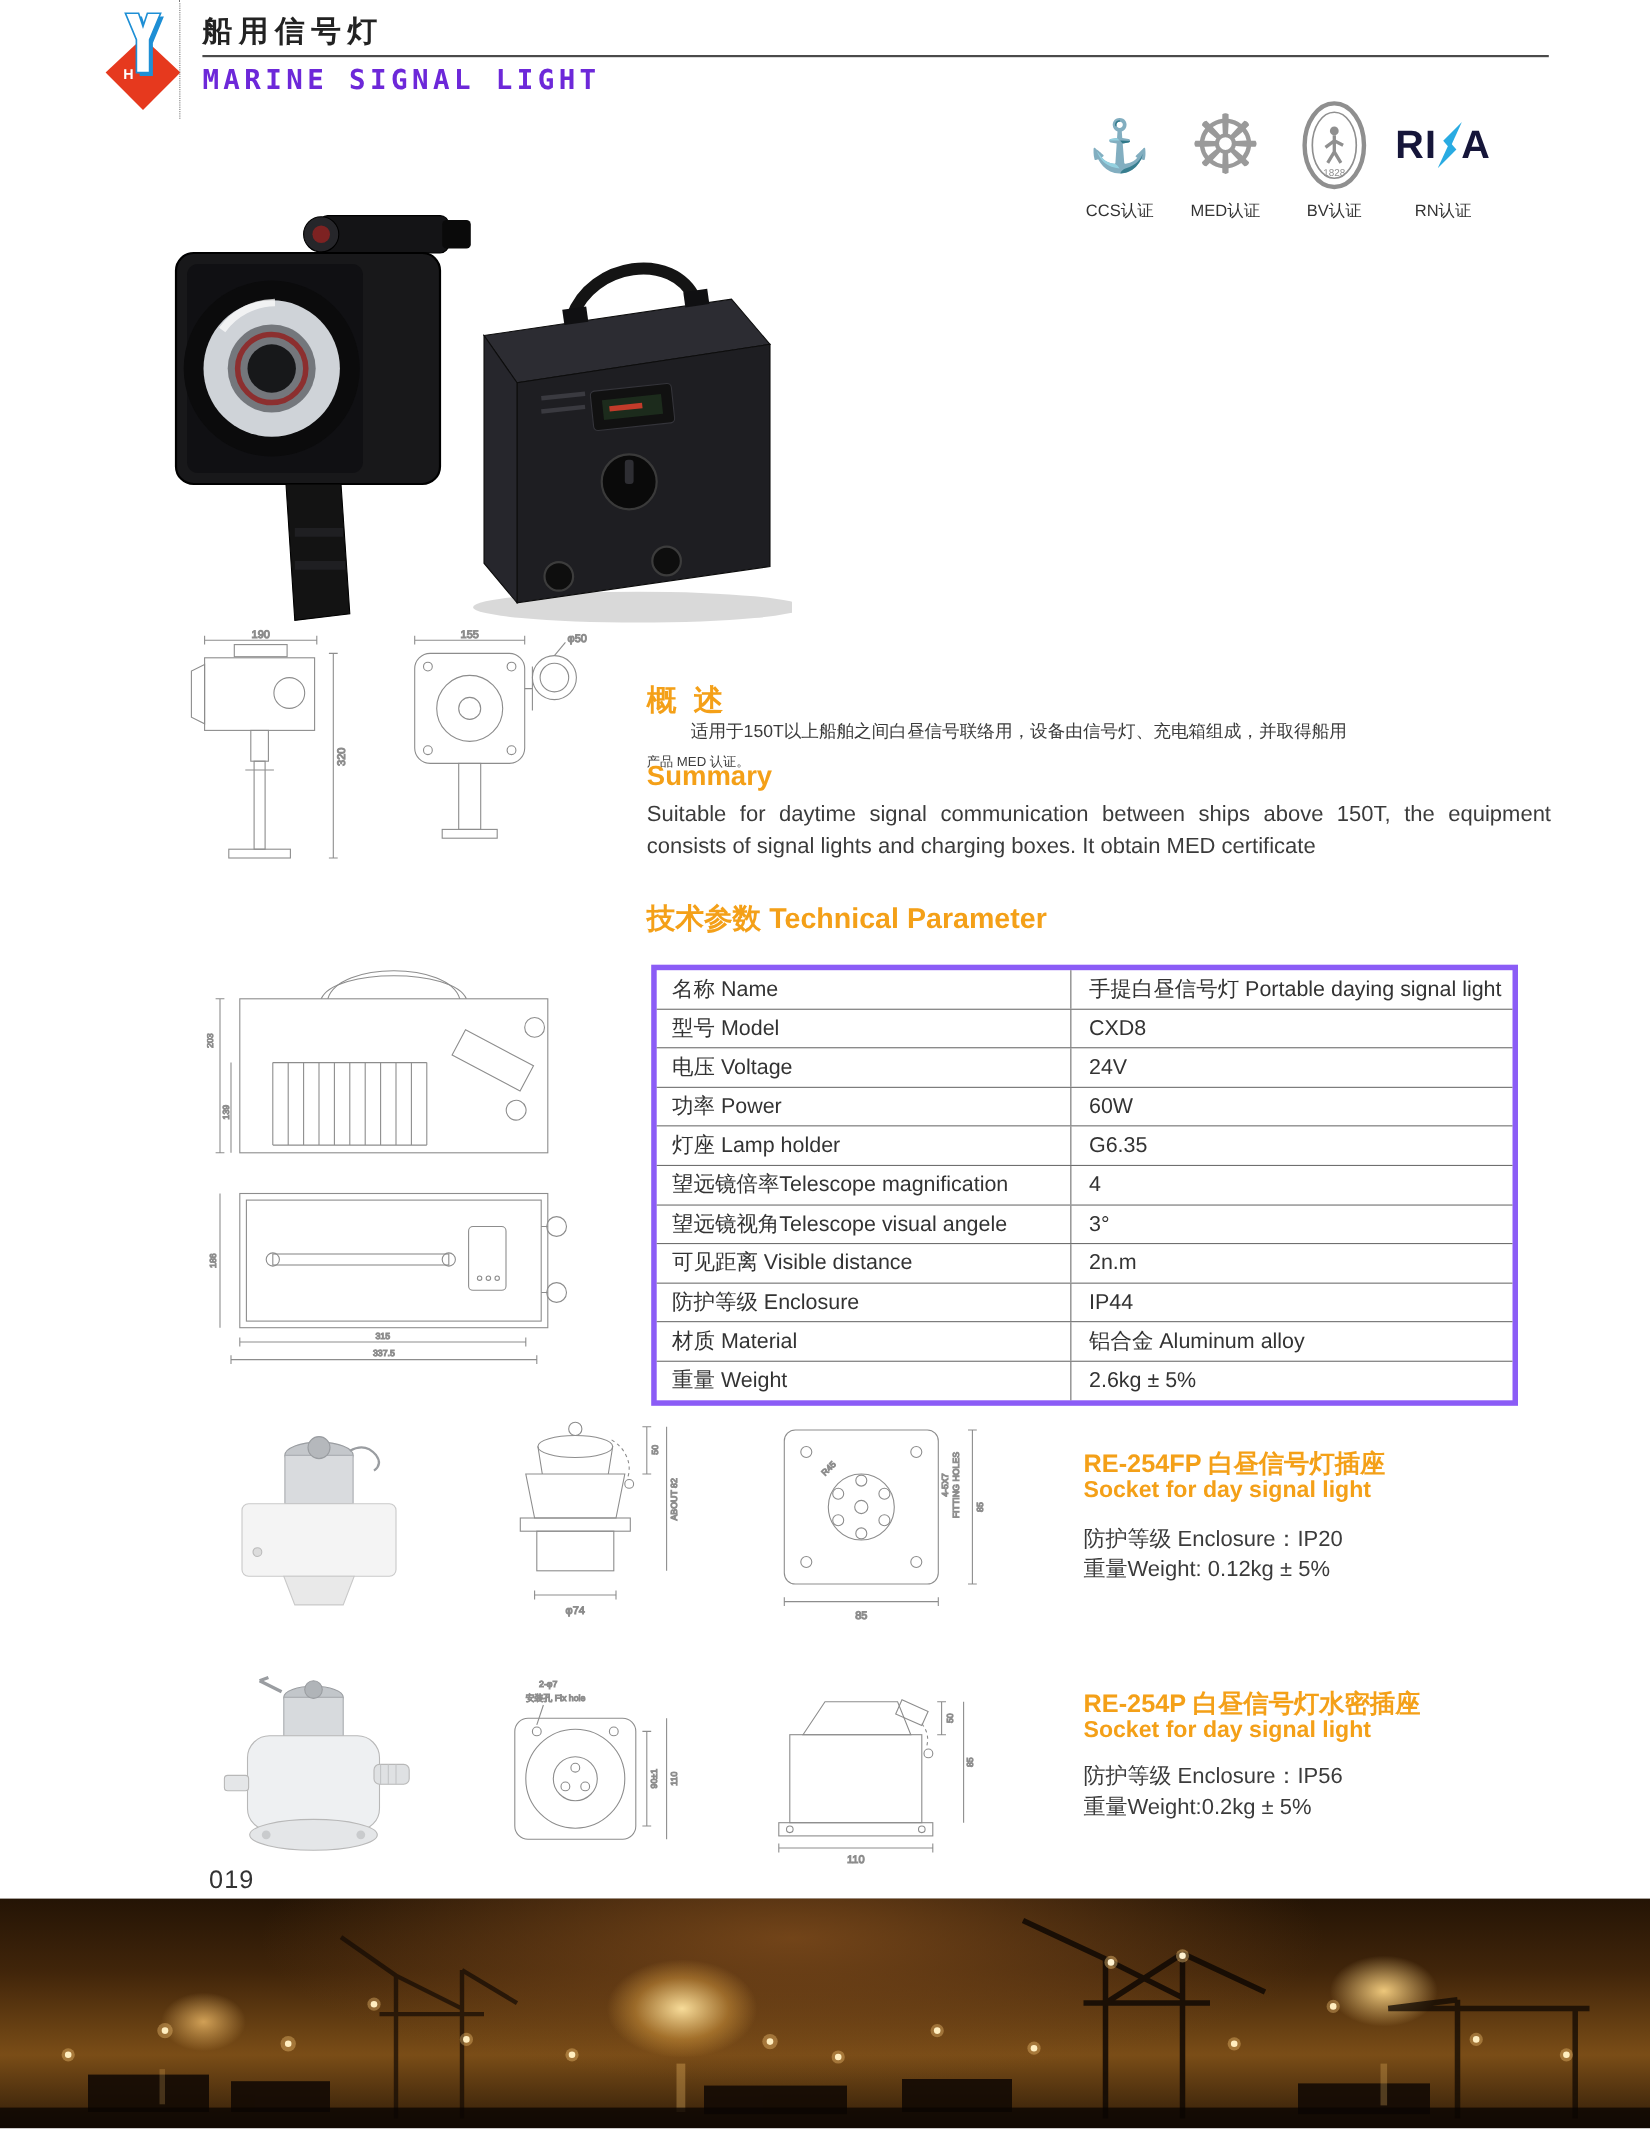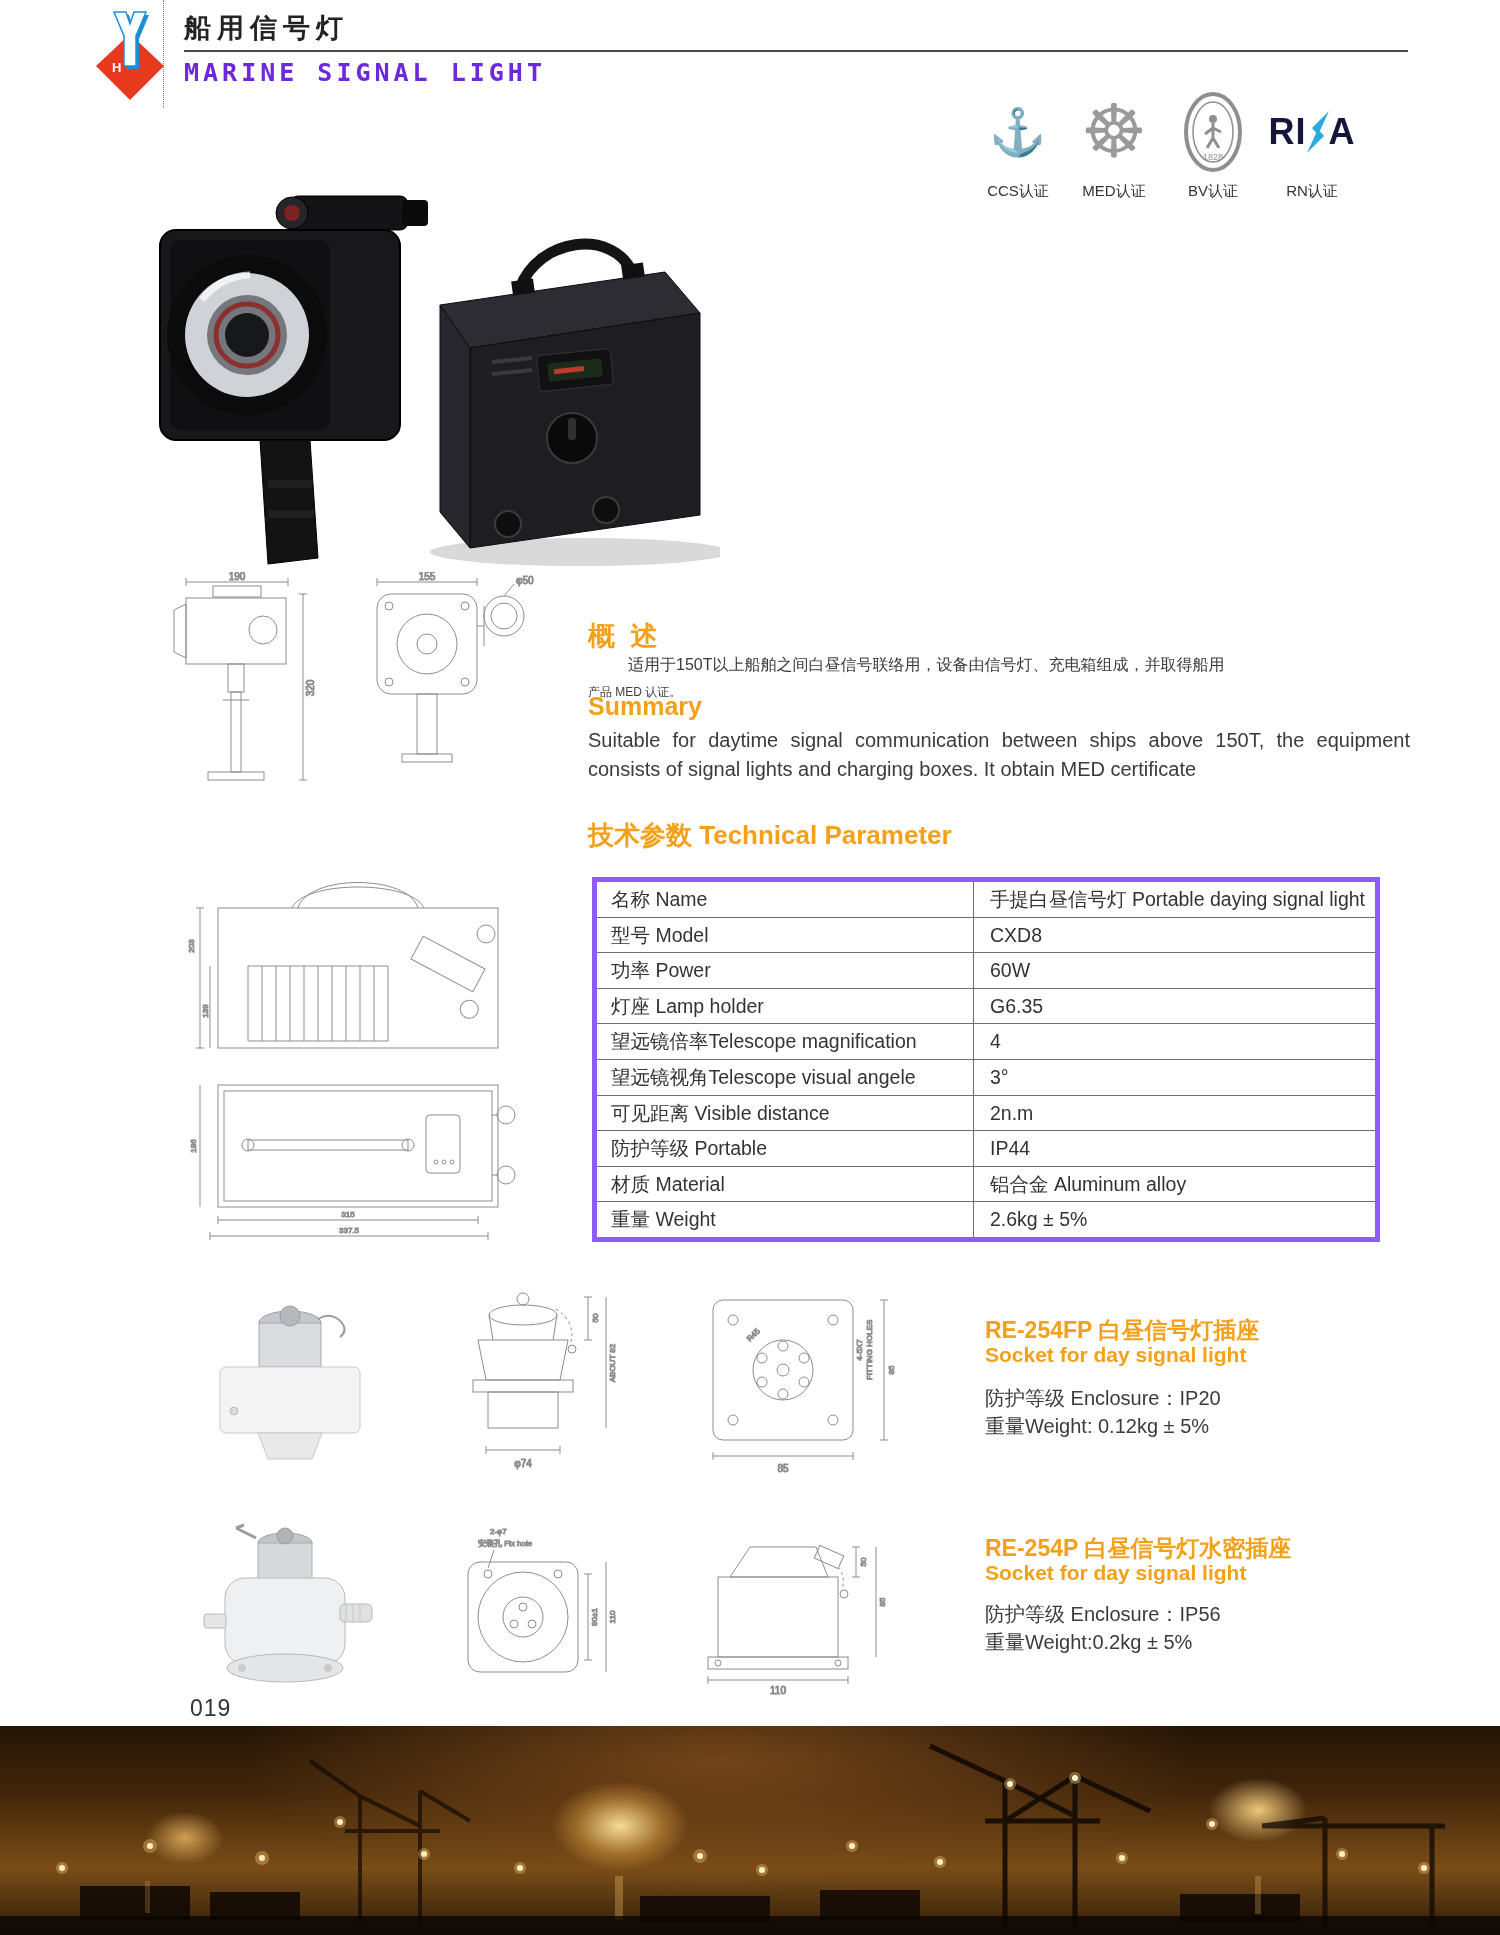--- a/index.html
+++ b/index.html
@@ -231,41 +231,45 @@
   <div class="abs ttable">
     <div class="trow">
       <div class="tc tc-name">名称 Name</div>
       <div class="tc tc-val">手提白昼信号灯 Portable daying signal light</div>
     </div>
     <div class="trow">
       <div class="tc tc-name">型号 Model</div>
       <div class="tc tc-val">CXD8</div>
     </div>
     <div class="trow">
+      <div class="tc tc-name">电压 Voltage</div>
+      <div class="tc tc-val">24V</div>
+    </div>
+    <div class="trow">
       <div class="tc tc-name">功率 Power</div>
       <div class="tc tc-val">60W</div>
     </div>
     <div class="trow">
       <div class="tc tc-name">灯座 Lamp holder</div>
       <div class="tc tc-val">G6.35</div>
     </div>
     <div class="trow">
       <div class="tc tc-name">望远镜倍率Telescope magnification</div>
       <div class="tc tc-val">4</div>
     </div>
     <div class="trow">
       <div class="tc tc-name">望远镜视角Telescope visual angele</div>
       <div class="tc tc-val">3°</div>
     </div>
     <div class="trow">
       <div class="tc tc-name">可见距离 Visible distance</div>
       <div class="tc tc-val">2n.m</div>
     </div>
     <div class="trow">
-      <div class="tc tc-name">防护等级 Portable</div>
+      <div class="tc tc-name">防护等级 Enclosure</div>
       <div class="tc tc-val">IP44</div>
     </div>
     <div class="trow">
       <div class="tc tc-name">材质 Material</div>
       <div class="tc tc-val">铝合金 Aluminum alloy</div>
     </div>
     <div class="trow">
       <div class="tc tc-name">重量 Weight</div>
       <div class="tc tc-val">2.6kg ± 5%</div>
     </div>

